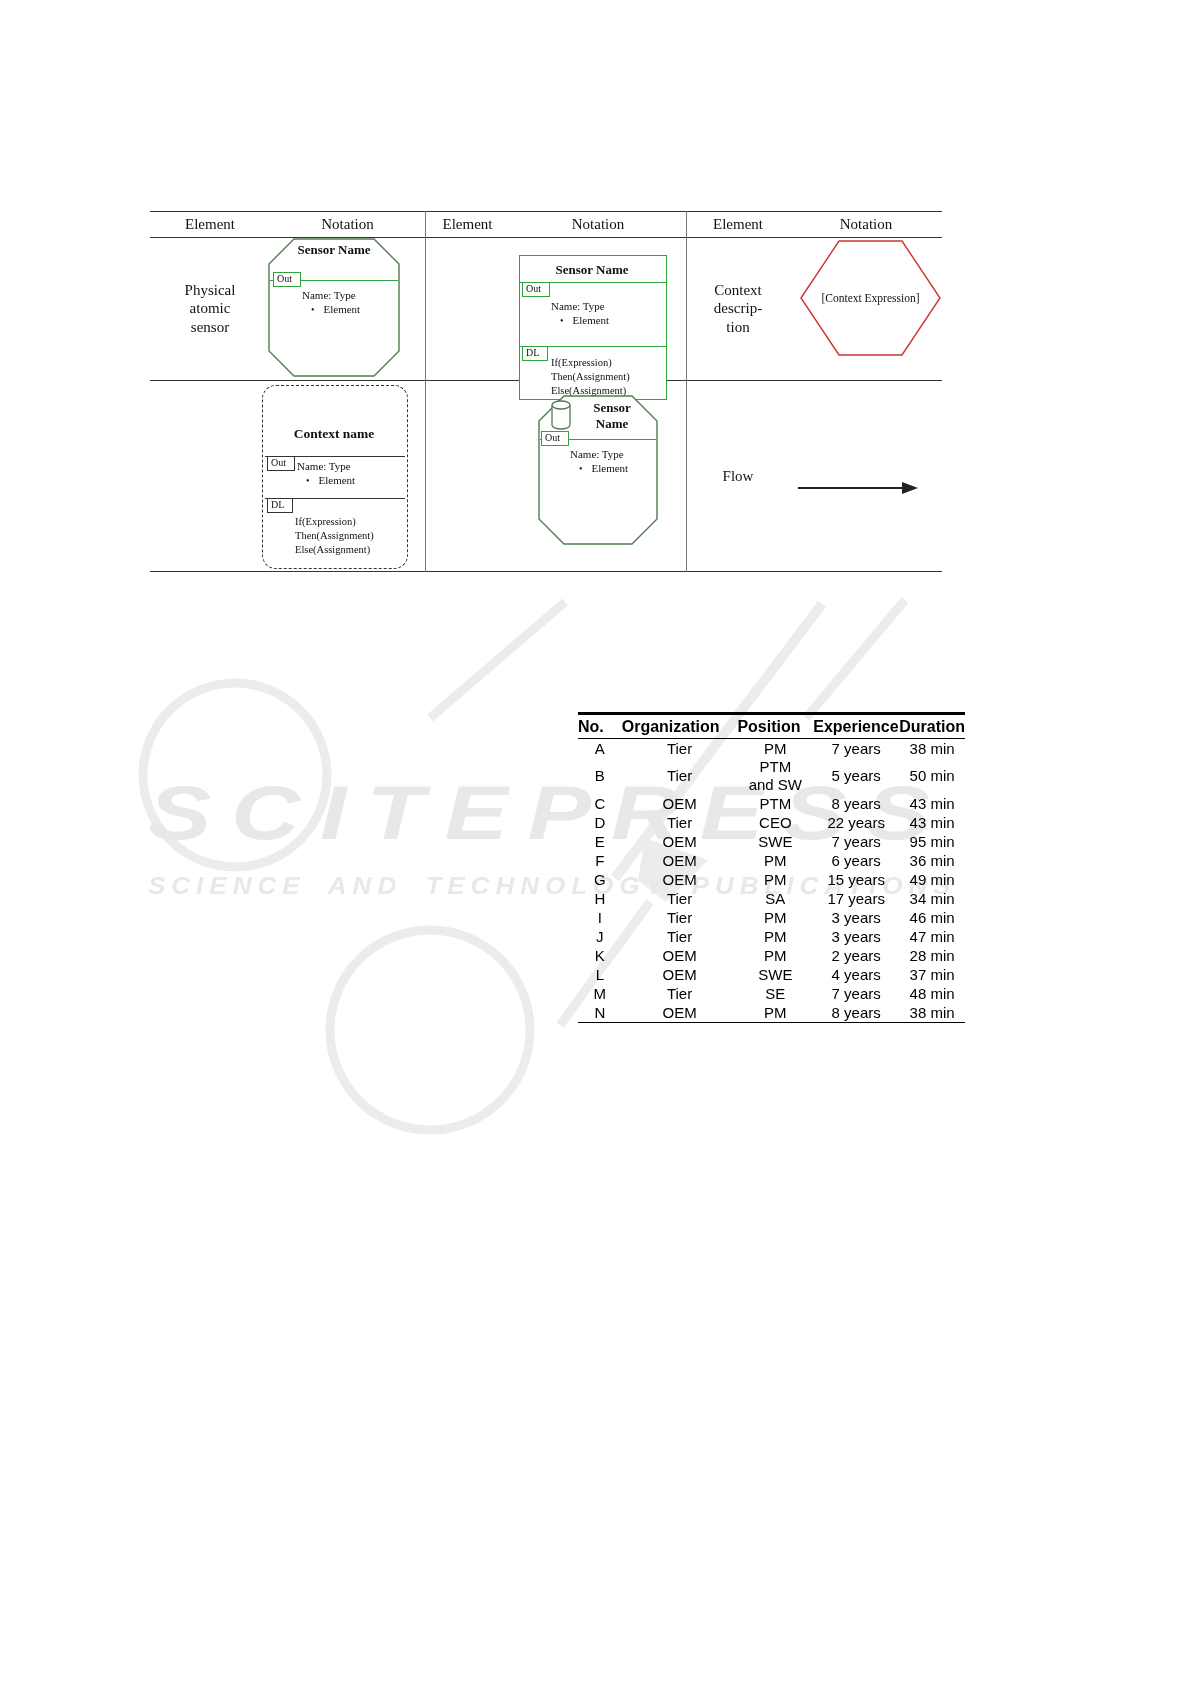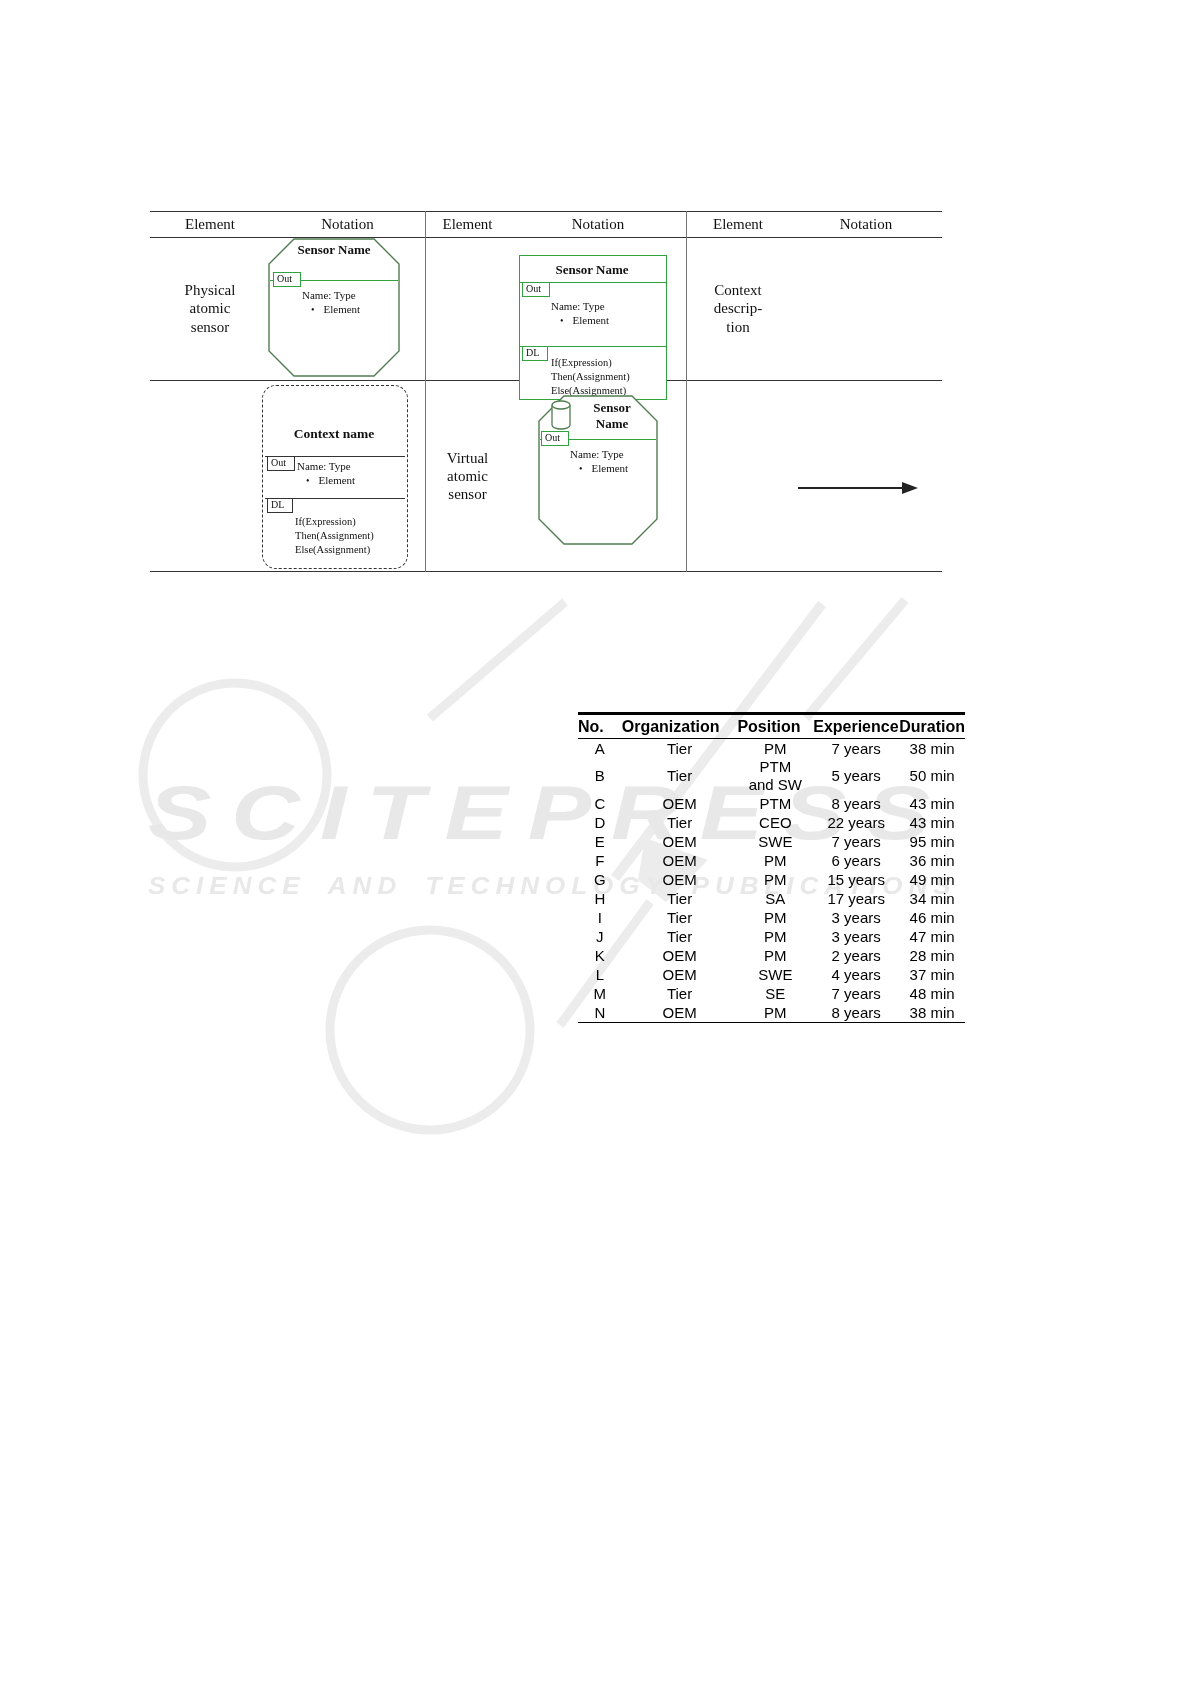--- a/index.html
+++ b/index.html
@@ -115,23 +115,29 @@
       <div class="s-item" style="left:40px;top:58px">
         <span class="blt">•</span><span>Element</span>
       </div>
       <div class="s-hline" style="left:0;right:0;top:90px"></div>
       <div class="tab" style="left:2px;top:90px">DL</div>
       <div class="s-dl" style="left:31px;top:101px">If(Expression)</div>
       <div class="s-dl" style="left:31px;top:115px">Then(Assignment)</div>
       <div class="s-dl" style="left:31px;top:129px">Else(Assignment)</div>
     </div>
 
-
-    <div class="nt-label" style="left:275px;top:169px;width:85px;height:192px">
-      <span style="width:60px">Virtual atomic sensor</span>
+    <div class="shape hexwrap">
+      <svg width="141" height="116" viewBox="0 0 141 116">
+        <polygon points="1,58 39,1 102,1 140,58 102,115 39,115" fill="#ffffff" stroke="#cb3430" stroke-width="1.4"></polygon>
+      </svg>
+      <div class="hex-txt">[Context Expression]</div>
+    </div>
+
+    <div class="nt-label" style="left:536px;top:169px;width:104px;height:192px">
+      <span>Flow</span>
     </div>
 
     <div class="dashbox">
       <div class="s-name" style="left:0;top:40px;width:142px;font-size:13.5px">Context name</div>
       <div class="db-hline" style="top:70px"></div>
       <div class="tab tab-k" style="left:4px;top:70px">Out</div>
       <div class="s-port" style="left:34px;top:74px">Name: Type</div>
       <div class="s-item" style="left:43px;top:88px">
         <span class="blt">•</span><span>Element</span>
       </div>

